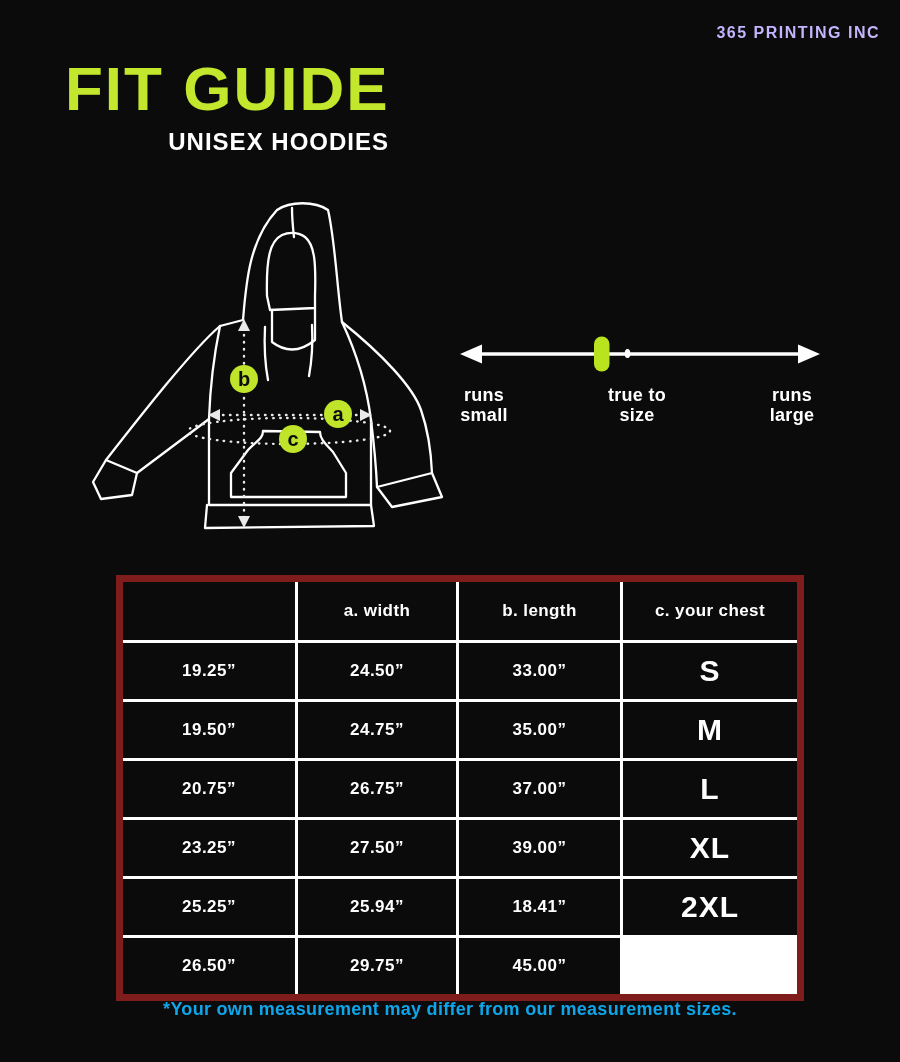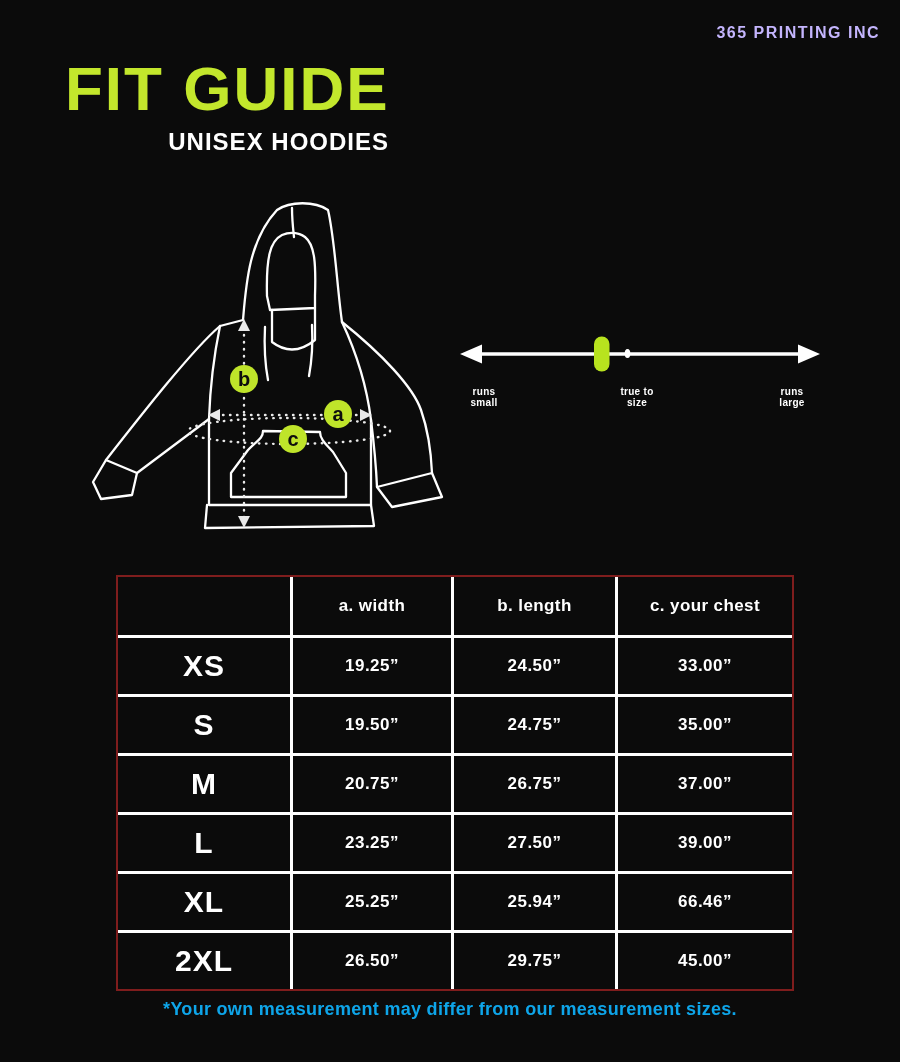--- a/index.html
+++ b/index.html
@@ -18,35 +18,35 @@
     margin:8px;font-size:62px;line-height:1.0;letter-spacing:2px;
     color:#c3e72c;white-space:nowrap;
   }
   .subtitle{
     margin:4px 0 16px 0;font-size:24px;letter-spacing:1px;
     color:#fff;text-align:right;
   }
   
   .diagram-svg{position:absolute;left:80px;top:192px;}
   .scale-svg{position:absolute;left:450px;top:332px;}
-  .scale-labels{position:absolute;left:450px;top:386px;width:380px;height:44px;font-size:10px;line-height:1.1;}
+  .scale-labels{position:absolute;left:450px;top:386px;width:380px;height:44px;font-size:18px;line-height:1.1;}
   .scale-label{
     position:absolute;transform:translateX(-50%);
     text-align:center;white-space:pre-line;letter-spacing:0.3px;
   }
   .scale-label.l1{left:34px;}
   .scale-label.l2{left:187px;}
   .scale-label.l3{left:342px;}
   
   .size-table{
     position:absolute;left:116px;top:575px;
     display:grid;
     grid-template-columns:172px 158px 161px 174px;
     grid-template-rows:58px repeat(6,56px);
-    gap:3px;background:#ffffff;border:2px solid #7f1d1d;
+    gap:3px;background:#ffffff;border:7px solid #7f1d1d;
   }
   .cell{
     background:#0b0b0b;display:flex;align-items:center;justify-content:center;
     color:#fff;
   }
   .cell.head{font-size:17px;letter-spacing:0.4px;}
   .cell.size{font-size:30px;letter-spacing:1px;}
   .cell.val{font-size:17px;letter-spacing:0.5px;}
   
   .footnote{
@@ -140,40 +140,39 @@
 size</div>
     <div class="scale-label l3">runs
 large</div>
   </div>
 
   <div class="size-table">
     <div class="cell head"></div>
     <div class="cell head">a. width</div>
     <div class="cell head">b. length</div>
     <div class="cell head">c. your chest</div>
-  <div class="cell size">XS</div>
       <div class="cell val">19.25”</div>
       <div class="cell val">24.50”</div>
       <div class="cell val">33.00”</div>
       <div class="cell size">S</div>
       <div class="cell val">19.50”</div>
       <div class="cell val">24.75”</div>
       <div class="cell val">35.00”</div>
       <div class="cell size">M</div>
       <div class="cell val">20.75”</div>
       <div class="cell val">26.75”</div>
       <div class="cell val">37.00”</div>
       <div class="cell size">L</div>
       <div class="cell val">23.25”</div>
       <div class="cell val">27.50”</div>
       <div class="cell val">39.00”</div>
       <div class="cell size">XL</div>
       <div class="cell val">25.25”</div>
       <div class="cell val">25.94”</div>
-      <div class="cell val">66.46”</div>
+      <div class="cell val">18.41”</div>
       <div class="cell size">2XL</div>
       <div class="cell val">26.50”</div>
       <div class="cell val">29.75”</div>
       <div class="cell val">45.00”</div>
     </div>
 
   <div class="footnote">*Your own measurement may differ from our measurement sizes.</div>
 
 </div>
 

